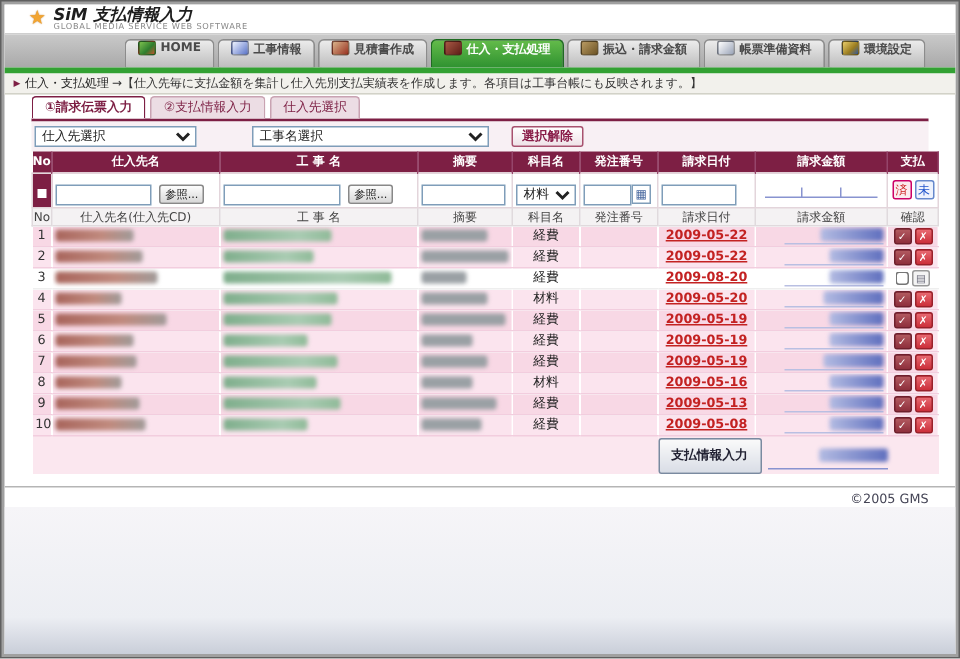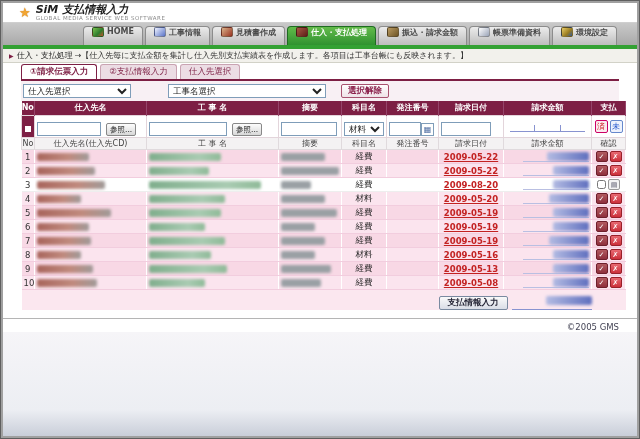--- a/index.html
+++ b/index.html
@@ -84,21 +84,21 @@
   .blur-project { background:linear-gradient(90deg,#7fae8c,#a9cbb2 70%,#8fba98); }
   .blur-summary { background:#9aa0a4; }
   .blur-amount { background:linear-gradient(90deg,#b3bbe2,#5f6fbe); height:9px; }
   .cbtns { display:flex; gap:2px; justify-content:center; align-items:center; }
   .cbtn { width:12px; height:11px; font-size:7px; line-height:10px; text-align:center; color:#fff; border-radius:2px; padding:0; }
   .cbtn-ok { background:linear-gradient(#b25a60,#8e2f3c); border:1px solid #6e1f2c; }
   .cbtn-x { background:linear-gradient(#e86a72,#cc2f3a); border:1px solid #99202a; }
   .cbtn-gray { background:#f4f4f4; border:1px solid #999; color:#667; }
   .mini-check { width:9px; height:9px; margin:0; }
   tr.summary td { background:#fbe7ef; height:17px; border:none; }
-  .btn-payinfo { font-size:8.5px; height:14px; padding:0 8px; background:linear-gradient(#fafafa,#d9dde6); border:1px solid #7a8aa0; border-radius:2px; color:#223; font-weight:bold; white-space:nowrap; }
+  .btn-payinfo { font-size:8.5px; height:24px; padding:0 8px; background:linear-gradient(#fafafa,#d9dde6); border:1px solid #7a8aa0; border-radius:2px; color:#223; font-weight:bold; white-space:nowrap; }
   .total-wrap { display:inline-block; width:80px; text-align:right; border-bottom:1px solid #8893d0; }
 
   
   .footer { margin-top:8px; border-top:1px solid #b5b5b5; padding:3px 18px 0 0; text-align:right; font-size:8.5px; color:#445; }
   .spacer { flex:1; background:linear-gradient(#f6f5f8 0%,#eceef3 75%,#c9ced9 100%); }
 </style>
 </head>
 <body>
 
 <div class="window">

